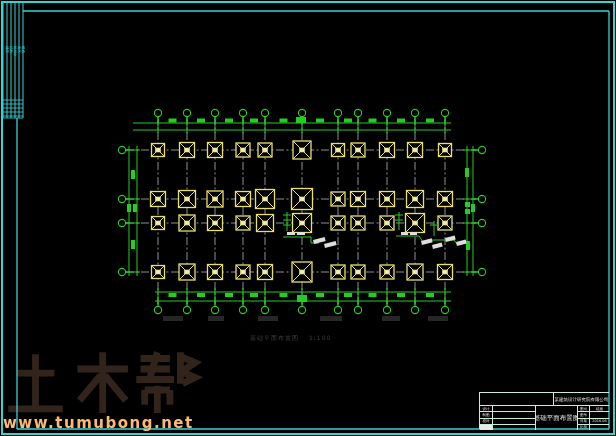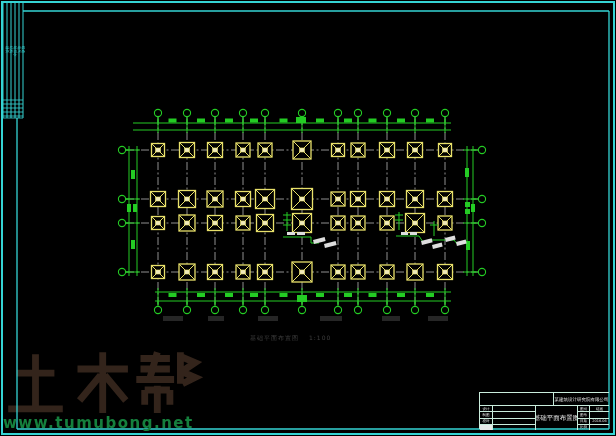--- a/index.html
+++ b/index.html
@@ -2,21 +2,21 @@
 <html><head>
 <meta charset="utf-8">
 <style>
   html,body{margin:0;padding:0;background:#000;}
   #sheet{position:relative;width:616px;height:436px;background:#000;overflow:hidden;
          font-family:"DejaVu Sans","Liberation Sans",sans-serif;}
   #plan-svg{position:absolute;left:0;top:0;}
   .caption{position:absolute;left:250px;top:334px;display:flex;gap:10px;
            font-size:6px;color:#3f3f3f;letter-spacing:1px;white-space:nowrap;}
   .wm-url{position:absolute;left:3px;top:414px;font-size:15px;font-weight:bold;
-          letter-spacing:1.5px;color:#15803d;white-space:nowrap;}
+          letter-spacing:1.5px;color:#fdba74;white-space:nowrap;}
   
   .tblock{position:absolute;left:479px;top:392px;width:130px;height:37px;box-sizing:border-box;
           border-top:1px solid #c9ecdc;border-left:1px solid #c9ecdc;color:#e8e8e8;}
   .tb-row1{display:flex;height:13px;border-bottom:1px solid #c9ecdc;box-sizing:border-box;}
   .tb-r1a{flex:0 0 74px;border-right:1px solid #c9ecdc;box-sizing:border-box;}
   .tb-r1b{flex:1;display:flex;align-items:center;justify-content:center;
           font-size:4.5px;white-space:nowrap;overflow:hidden;}
   .tb-main{display:flex;height:24px;}
   .tb-left{flex:0 0 55px;display:flex;flex-direction:column;}
   .tb-lrow{flex:1;display:flex;border-bottom:1px solid #c9ecdc;box-sizing:border-box;}

